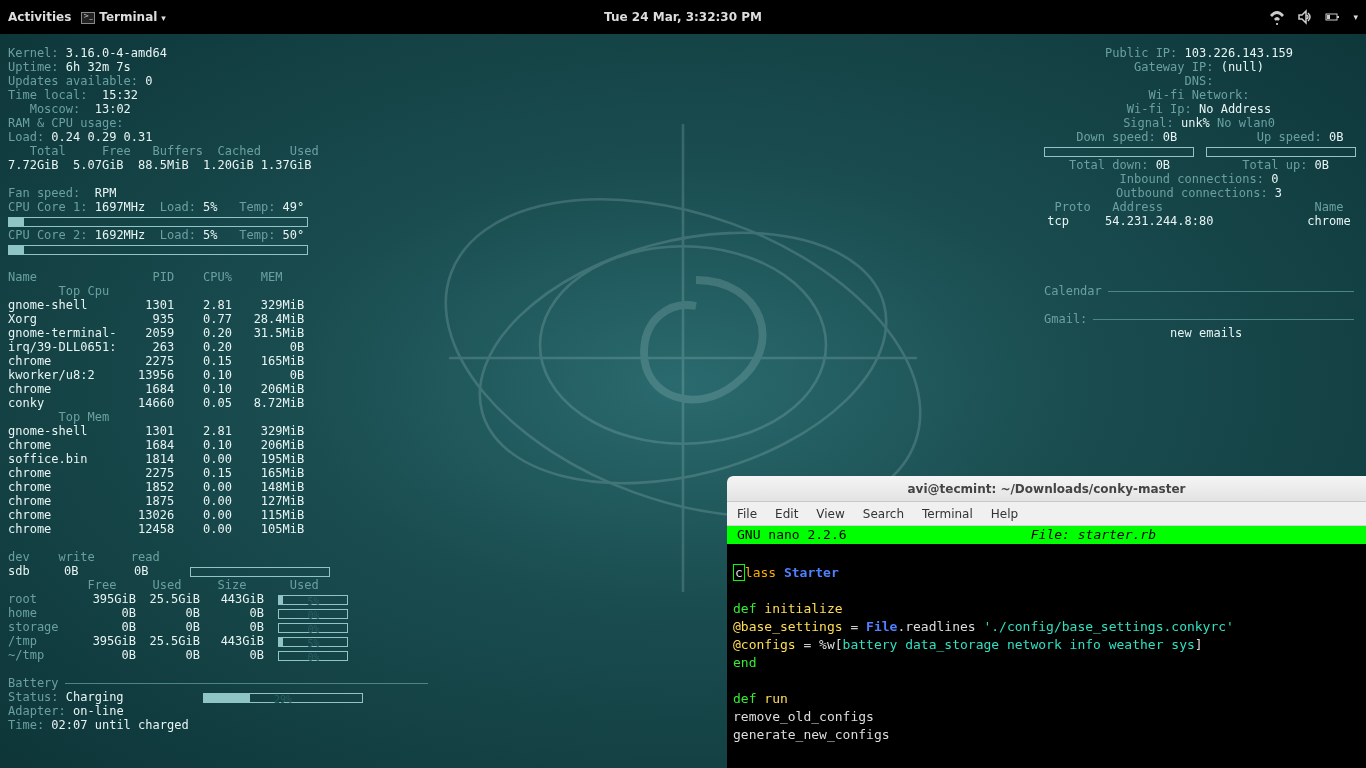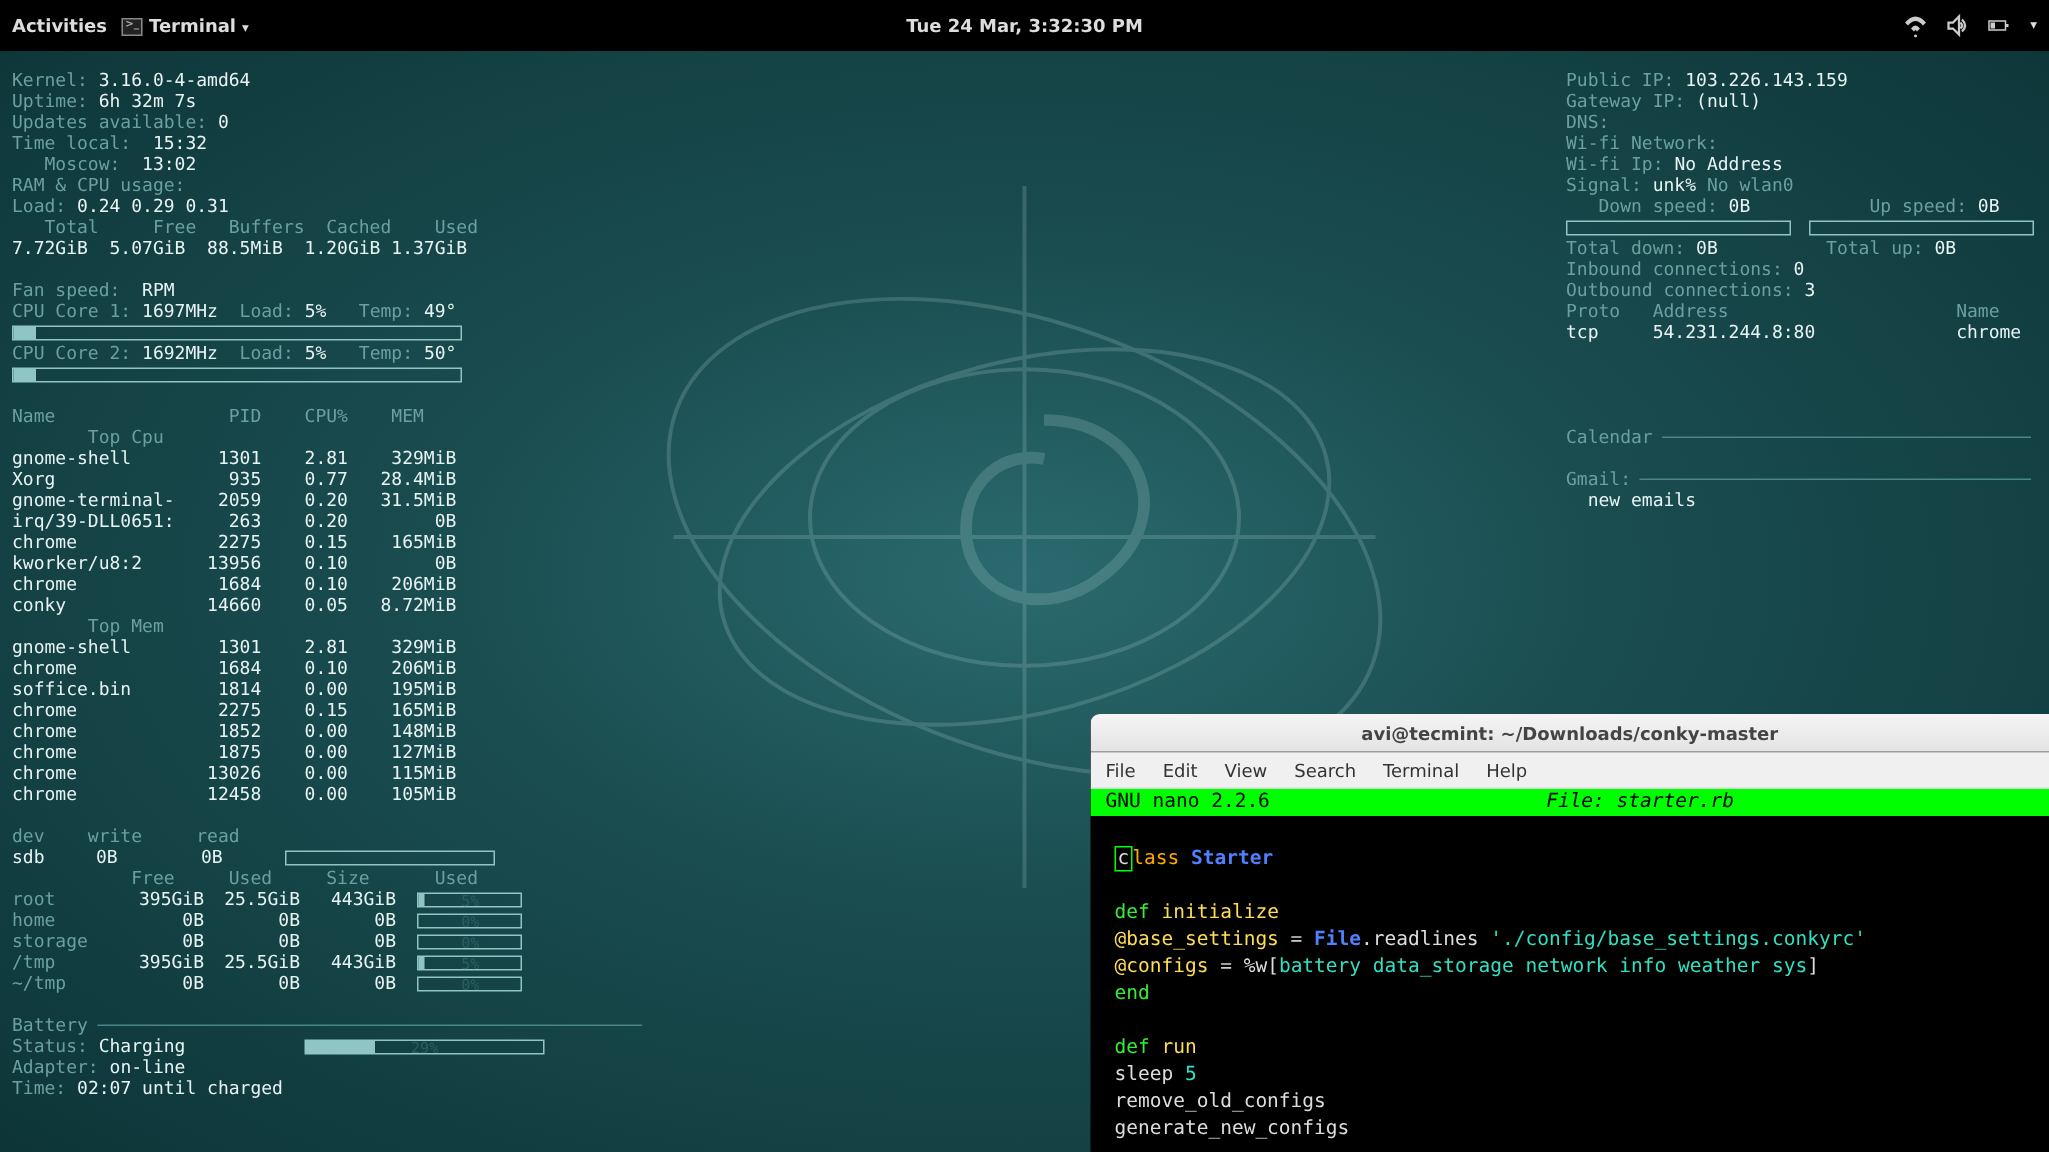--- a/index.html
+++ b/index.html
@@ -28,21 +28,21 @@
 .topbar .right { margin-left:auto; display:flex; gap:12px; align-items:center; }
 .topbar .term-icon { width:14px; height:12px; background:#222; border:1px solid #888; display:inline-block; margin-right:4px; vertical-align:middle; position:relative; }
 .topbar .term-icon::after { content:">_"; font-size:7px; color:#aaa; position:absolute; top:-1px; left:1px; }
 .topbar .dropdown::after { content:"▾"; margin-left:4px; font-size:9px; }
 .tray-icon { width:16px; height:16px; display:inline-block; }
 
 .conky { position:absolute; font-size:12px; line-height:14px; white-space:pre; }
 .conky .dim { color:#6aa0a0; }
 .conky .val { color:#e8f4f4; }
 .conky-left { top:32px; left:8px; width:420px; }
-.conky-right { top:32px; right:12px; width:310px; text-align:left;margin-left:24px; }
+.conky-right { top:32px; right:12px; width:310px; text-align:center;margin-left:24px; }
 .bar { display:inline-block; height:10px; border:1px solid #8fc5c5; background:transparent; vertical-align:middle; position:relative; }
 .bar .fill { position:absolute; left:0; top:0; bottom:0; background:#8fc5c5; }
 .bar .label { position:absolute; left:50%; top:-1px; transform:translateX(-50%); font-size:10px; color:#2b5e61; }
 .hdr { color:#6aa0a0; }
 .section-title { color:#6aa0a0; }
 .hr { border-top:1px solid #4c8588; margin:2px 0; flex:1; align-self:center; }
 
 .swirl { position:absolute; left:50%; top:50%; transform:translate(-50%,-55%); opacity:0.18; pointer-events:none; }
 
 .termwin {
@@ -59,21 +59,21 @@
 .termwin .menubar {
   height:24px; background:#f0f0f0; color:#333;
   font-family:"DejaVu Sans",sans-serif; font-size:12px;
   display:flex; align-items:center; gap:18px; padding:0 10px;
   border-bottom:1px solid #d4d4d4;
 }
 .termwin .menubar span { cursor:default; }
 .termwin .content { padding:0; font-size:13px; line-height:18px; }
 .nano-bar { background:#00ff00; color:#000; display:flex; padding:0 10px; height:18px; align-items:center; }
 .nano-bar .fn { margin-left:auto; margin-right:200px;font-style:italic;}
-.code { padding:2px 16px; }
+.code { padding:2px 6px; }
 .c-kw { color:#ffaa00; }
 .c-cls { color:#5080ff; font-weight:bold; }
 .c-def { color:#33ee33; }
 .c-id { color:#ffdd55; }
 .c-op { color:#ccc; }
 .c-cn { color:#5080ff; font-weight:bold; }
 .c-str { color:#30e0c0; }
 .c-sym { color:#30e0c0; }
 .c-plain { color:#ddd; }
 .cursor { border:1px solid #00ff00; padding:0 1px; color:#ddd;}
@@ -185,18 +185,17 @@
     <div class="code">
         <div>&nbsp;</div>
         <div><span class="cursor">c</span><span class="c-kw">lass </span><span class="c-cls">Starter</span></div>
         <div>&nbsp;</div>
         <div><span class="c-def">  def </span><span class="c-id">initialize</span></div>
         <div><span class="c-id">    @base_settings </span><span class="c-op">= </span><span class="c-cn">File</span><span class="c-plain">.readlines </span><span class="c-str">'./config/base_settings.conkyrc'</span></div>
         <div><span class="c-id">    @configs </span><span class="c-op">= </span><span class="c-plain">%w[</span><span class="c-sym">battery data_storage network info weather sys</span><span class="c-plain">]</span></div>
         <div><span class="c-def">  end</span></div>
         <div>&nbsp;</div>
         <div><span class="c-def">  def </span><span class="c-id">run</span></div>
-        <div><span class="c-plain">    sleep </span><span class="c-str">5</span></div>
         <div><span class="c-plain">    remove_old_configs</span></div>
         <div><span class="c-plain">    generate_new_configs</span></div>
       </div>
   </div>
 </div>
 
 </body></html>

